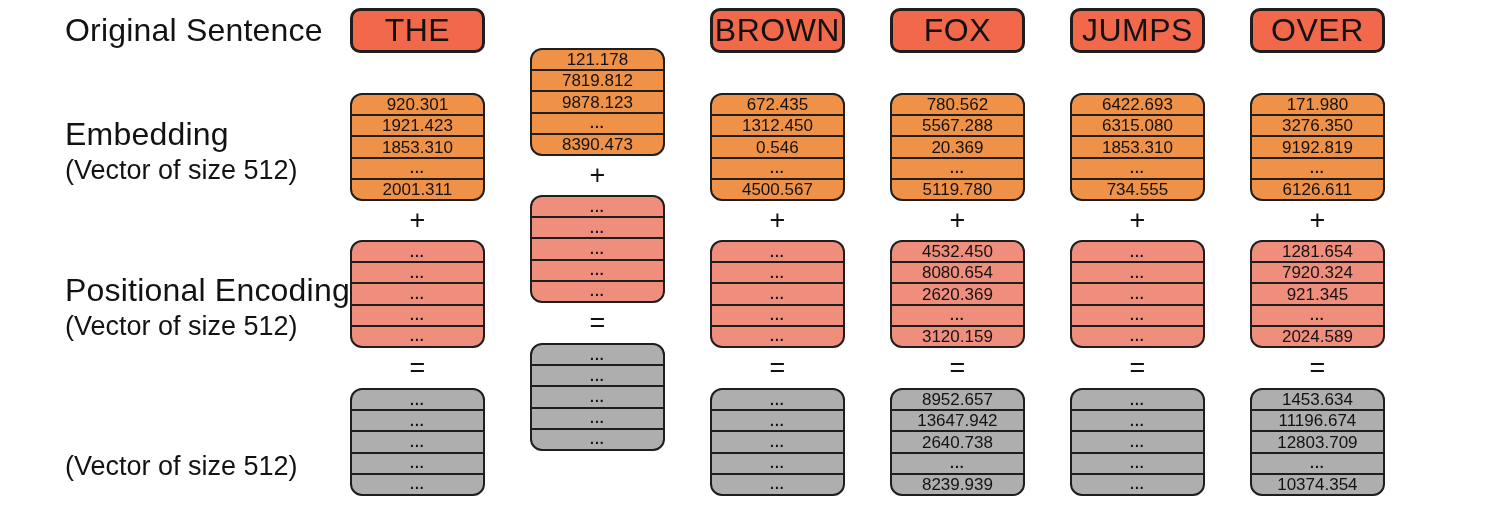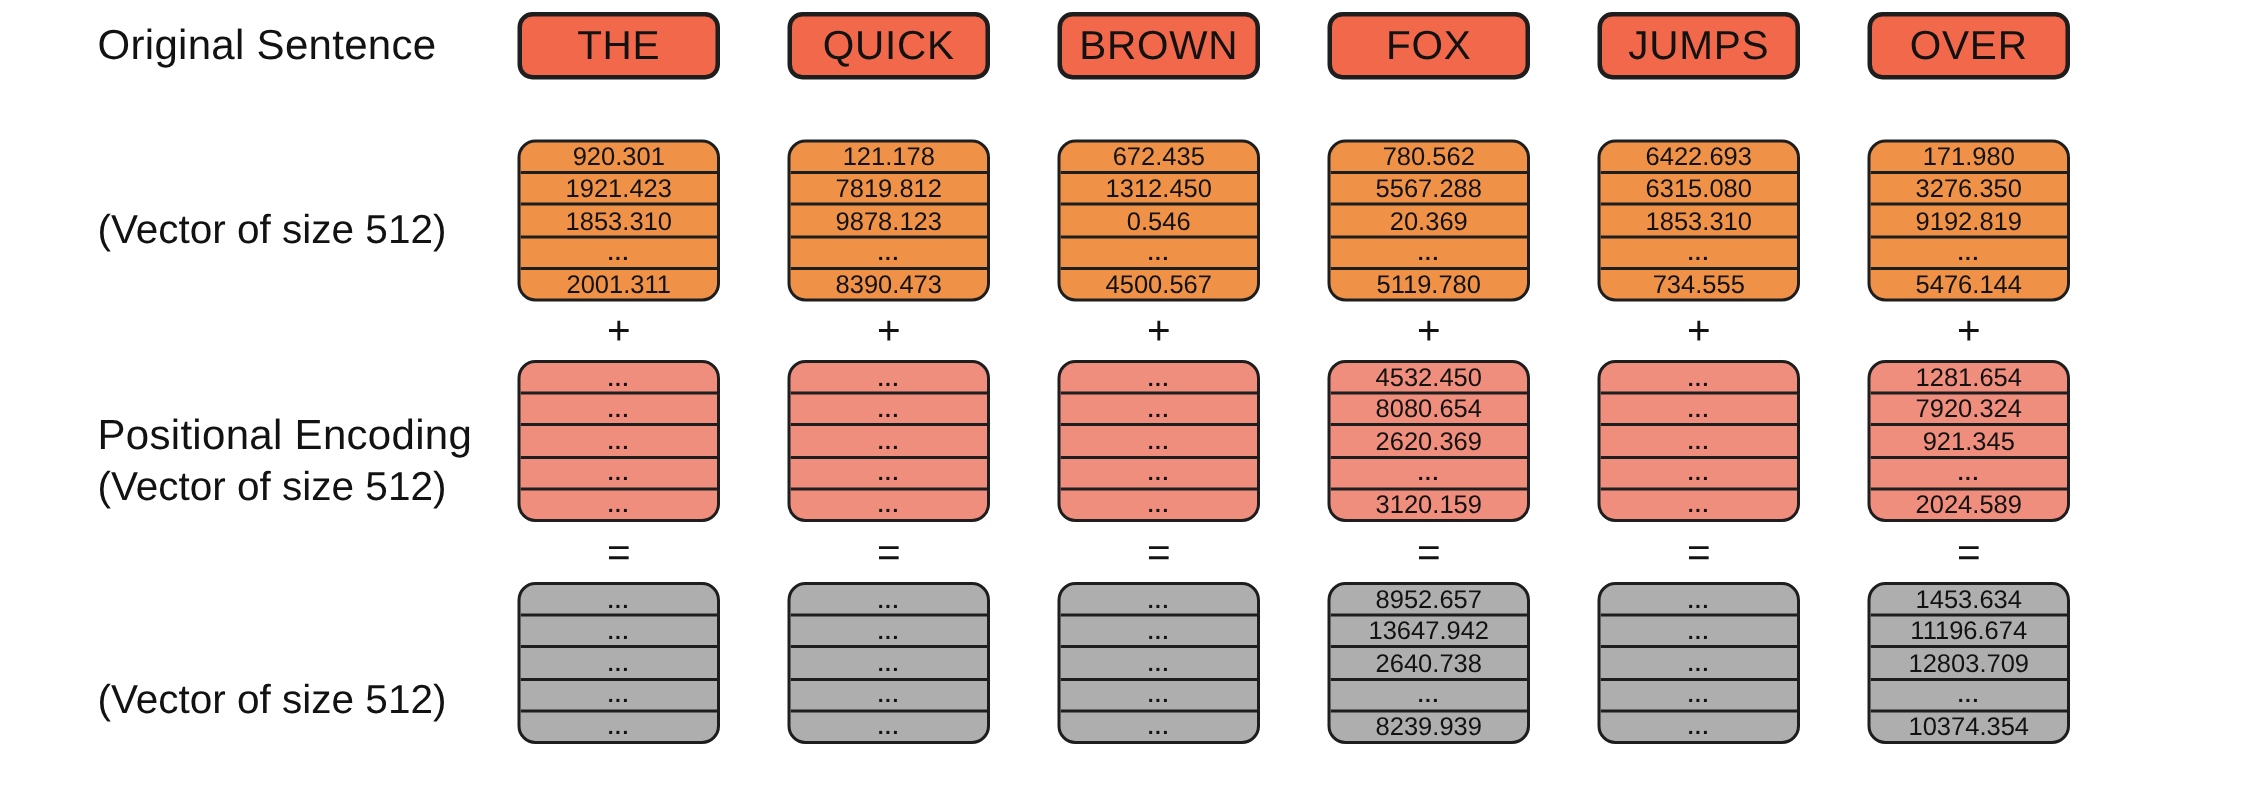--- a/index.html
+++ b/index.html
@@ -27,33 +27,33 @@
     flex: 0 0 345px;
     display: flex; flex-direction: column;
     padding-left: 65px;
   }
   .lrow { display: flex; flex-direction: column; justify-content: center; }
   .r-word { height: 45px; }
   .r-gap  { height: 40px; }
   .r-vec  { height: 117px; }
   .r-plus { height: 39px; }
   .r-eq   { height: 40px; }
-  .main-label { font-size: 28px; letter-spacing: 0.2px; line-height: 1.1; white-space: nowrap; }
+  .main-label { font-size: 32px; letter-spacing: 0.2px; line-height: 1.1; white-space: nowrap; }
   .sub-label  { font-size: 27px; margin-top: 3px; white-space: nowrap; }
 
   
   .columns { display: flex; gap: 45px; }
   .word-col { width: 135px; display: flex; flex-direction: column; }
   .word-pill {
     height: 45px; width: 135px;
     background: var(--token-fill);
     border: 3px solid var(--border);
     border-radius: 10px;
     display: flex; align-items: center; justify-content: center;
-    font-size: 27px; letter-spacing: 0.5px;
+    font-size: 32px; letter-spacing: 0.5px;
   }
   .vec-box {
     height: 108px; width: 135px;
     border: 2.5px solid var(--border);
     border-radius: 12px;
     overflow: hidden;
     display: flex; flex-direction: column;
   }
   .vec-embedding  { background: var(--embedding-fill); }
   .vec-positional { background: var(--positional-fill); }
@@ -73,20 +73,21 @@
 </head>
 <body>
 
 <div class="diagram">
   <div class="label-col">
     <div class="lrow r-word">
       <div class="main-label">Original Sentence</div>
     </div>
     <div class="lrow r-gap"></div>
     <div class="lrow r-vec">
+      <div class="main-label">Embedding</div>
       <div class="sub-label">(Vector of size 512)</div>
     </div>
     <div class="lrow r-plus"></div>
     <div class="lrow r-vec">
       <div class="main-label">Positional Encoding</div>
       <div class="sub-label">(Vector of size 512)</div>
     </div>
     <div class="lrow r-eq"></div>
     <div class="lrow r-vec">
       <div class="sub-label">(Vector of size 512)</div>
@@ -116,21 +117,20 @@
     <div class="vec-box vec-encoder">
       <div class="cell dots">...</div>
       <div class="cell dots">...</div>
       <div class="cell dots">...</div>
       <div class="cell dots">...</div>
       <div class="cell dots">...</div>
     </div>
   </div>
 
   <div class="word-col">
-    <div class="word-pill">QUICK</div>
     <div class="r-gap"></div>
     <div class="vec-box vec-embedding">
       <div class="cell">121.178</div>
       <div class="cell">7819.812</div>
       <div class="cell">9878.123</div>
       <div class="cell dots">...</div>
       <div class="cell">8390.473</div>
     </div>
     <div class="op r-plus">+</div>
     <div class="vec-box vec-positional">
@@ -235,21 +235,21 @@
   </div>
 
   <div class="word-col">
     <div class="word-pill">OVER</div>
     <div class="r-gap"></div>
     <div class="vec-box vec-embedding">
       <div class="cell">171.980</div>
       <div class="cell">3276.350</div>
       <div class="cell">9192.819</div>
       <div class="cell dots">...</div>
-      <div class="cell">5476.144</div>
+      <div class="cell">6126.611</div>
     </div>
     <div class="op r-plus">+</div>
     <div class="vec-box vec-positional">
       <div class="cell">1281.654</div>
       <div class="cell">7920.324</div>
       <div class="cell">921.345</div>
       <div class="cell dots">...</div>
       <div class="cell">2024.589</div>
     </div>
     <div class="op r-eq">=</div>

